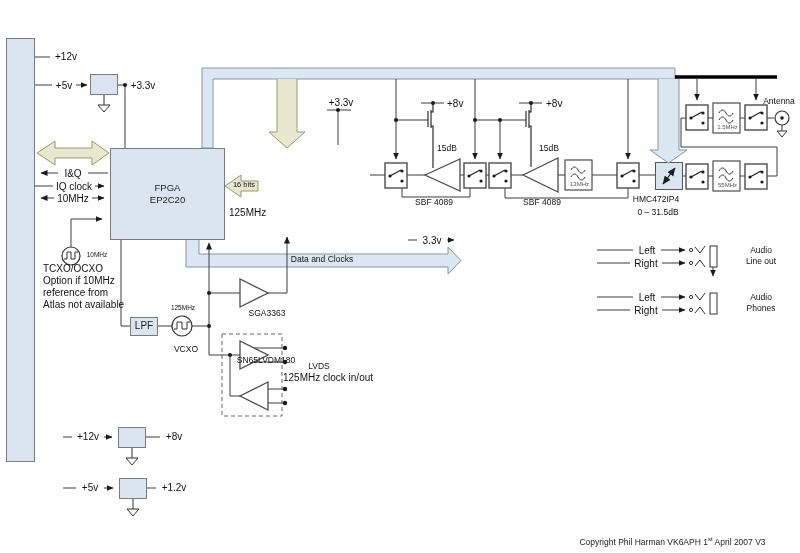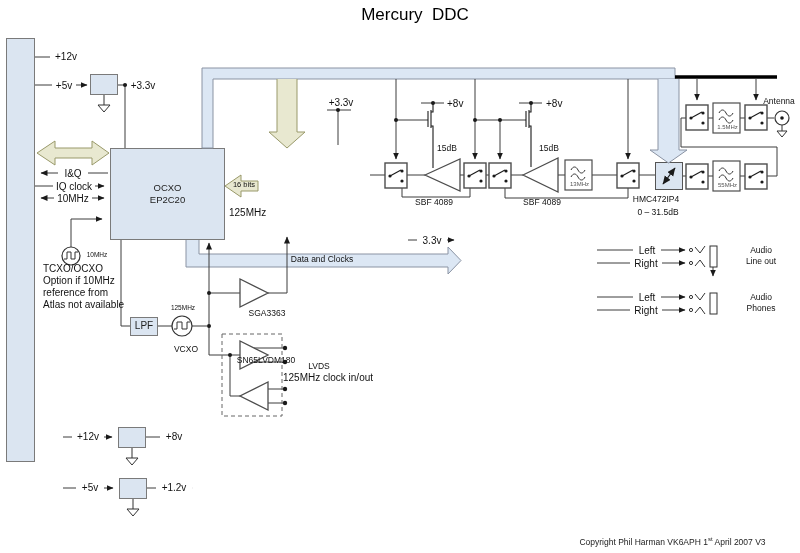--- a/index.html
+++ b/index.html
@@ -27,21 +27,21 @@
 <body>
 
 <div id="stage">
 
   <div class="vwrap" style="left:6px;top:220px;">
       <span>Atlas bus</span>
     </div>
   <div class="block" style="left:6px;top:38px;width:29px;height:424px;"></div>
   <div class="block" style="left:90px;top:74px;width:28px;height:21px;"></div>
   <div class="block" style="left:110px;top:148px;width:115px;height:92px;">
-    <div>OCXO</div>
+    <div>FPGA</div>
     <div>EP2C20</div>
   </div>
   <div class="block" style="left:130px;top:317px;width:28px;height:19px;font-size:10px;">
     <div>LPF</div>
   </div>
   <div class="block" style="left:655px;top:162px;width:28px;height:28px;border-color:#555;"></div>
   <div class="block" style="left:118px;top:427px;width:28px;height:21px;"></div>
   <div class="block" style="left:119px;top:478px;width:28px;height:21px;"></div>
 
   <svg class="overlay" width="800" height="553" viewBox="0 0 800 553">
@@ -240,21 +240,20 @@
         <path d="M695,266 l5,-6 l5,7" fill="none"></path>
       <path d="M695,294 l5,6 l5,-7" fill="none"></path>
         <path d="M695,313 l5,-6 l5,7" fill="none"></path>
       <rect x="710" y="246" width="7" height="21"></rect>
       <rect x="710" y="293" width="7" height="21"></rect>
     </g>
 
     <rect x="222" y="334" width="60" height="82" fill="none" stroke="#666" stroke-width="1" stroke-dasharray="4,3"></rect>
   </svg>
 
-  <div id="title">Mercury  DDC</div>
 
   <div class="lbl" style="left:50px;top:51px;width:30px;">+12v</div>
   <div class="lbl" style="left:52px;top:80px;width:22px;">+5v</div>
   <div class="lbl" style="left:127px;top:80px;width:30px;">+3.3v</div>
   <div class="lbl" style="left:58px;top:168px;width:28px;">I&amp;Q</div>
   <div class="lbl" style="left:53px;top:181px;width:40px;">IQ clock</div>
   <div class="lbl" style="left:54px;top:193px;width:36px;">10MHz</div>
   <div class="lbl f65" style="left:83px;top:251px;width:26px;">10MHz</div>
   <div class="lbl left nobg" style="left:42px;top:263px;width:90px;">TCXO/OCXO</div>
   <div class="lbl left nobg" style="left:42px;top:275px;width:90px;">Option if 10MHz</div>

